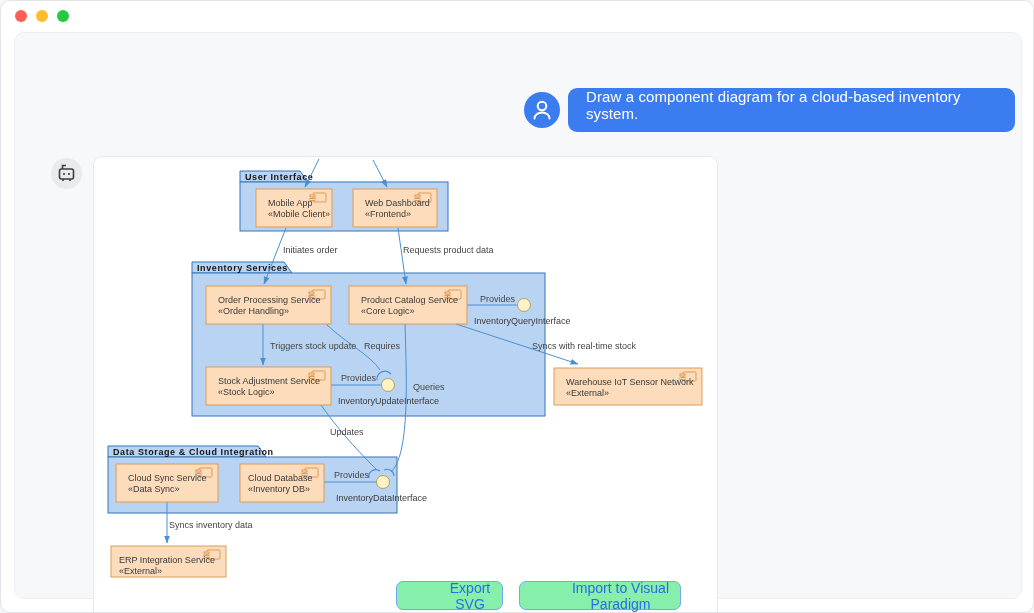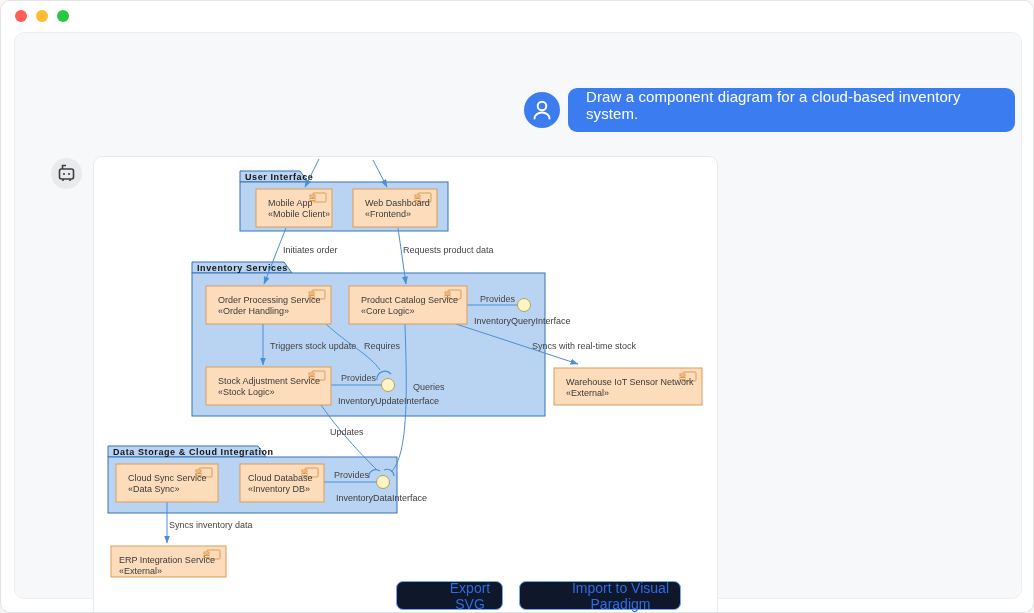--- a/index.html
+++ b/index.html
@@ -30,21 +30,21 @@
   .avatar-bot {
     position:absolute; left:36px; top:125px; width:31px; height:31px;
     border-radius:50%; background:#e8eaec; display:flex; align-items:center; justify-content:center;
   }
   .diagram-panel {
     position:absolute; left:78px; top:123px; width:625px; height:466px;
     background:#ffffff; border:1px solid #e7e9ec; border-radius:9px;
   }
   .diagram-svg { position:absolute; left:0; top:0; }
   .btn {
-    position:absolute; height:29px; background:#0f172a; border:1.5px solid #74a6f8;
+    position:absolute; height:29px; background:#86efac; border:1.5px solid #74a6f8;
     border-radius:7px; color:#2e6be6; font-size:14px; font-family:"Liberation Sans", sans-serif;
     font-weight:500; cursor:pointer; display:flex; align-items:center; justify-content:center;padding-left:41px;
   }
   .btn-export { left:302px; top:424px; width:107px; }
   .btn-import { left:425px; top:424px; width:162px; }
 
   
   text { font-family:"Liberation Sans", sans-serif; font-size:9px; fill:#3a3a3a; }
   text.pkg-title { font-weight:bold; letter-spacing:.6px; fill:#141414; font-size:9px; }
   text.edge-lbl { fill:#444444; }

